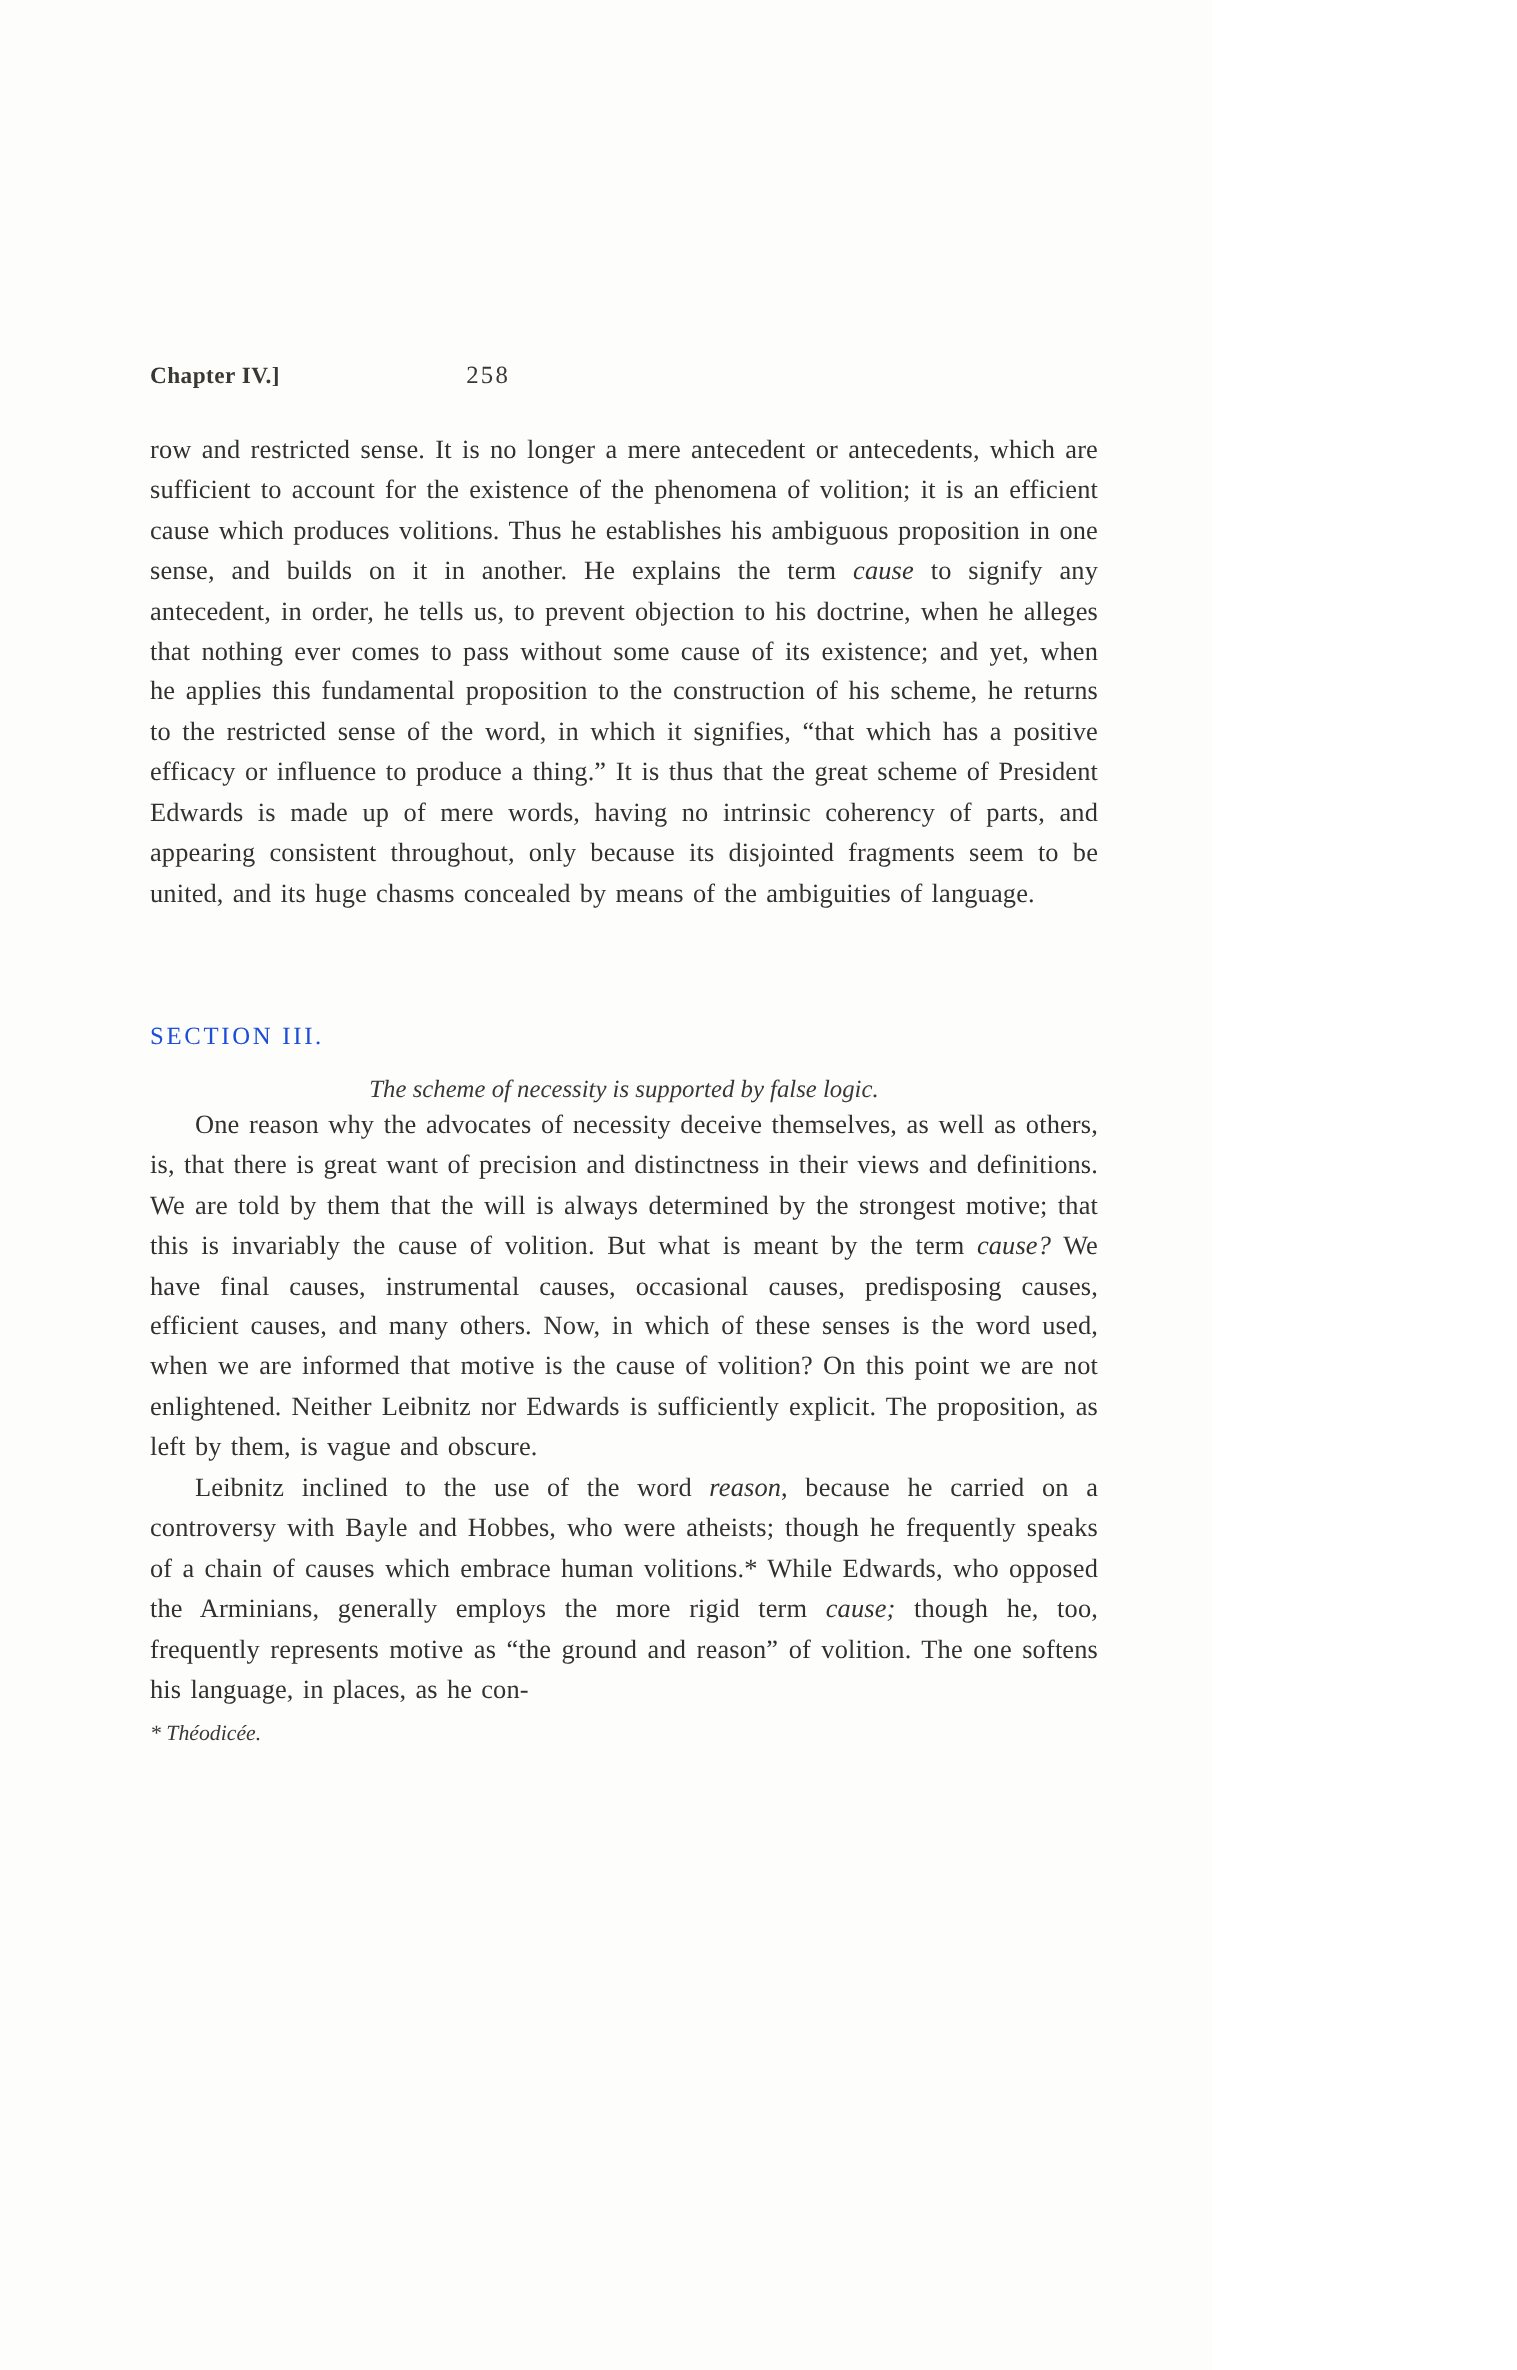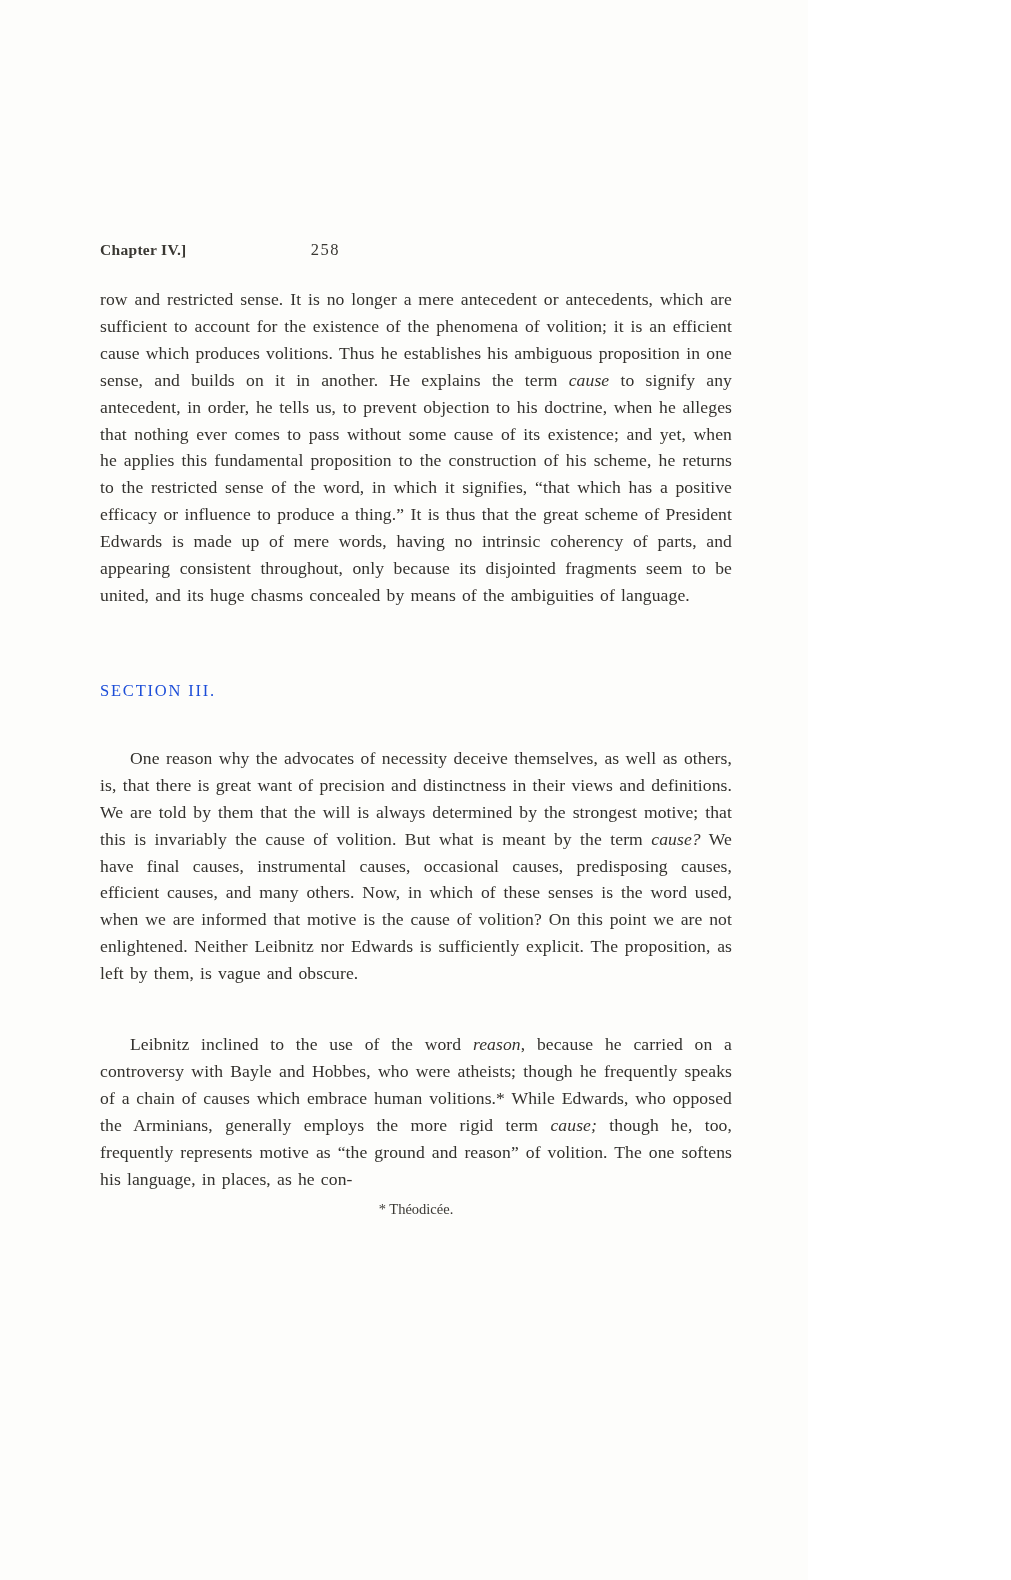--- a/index.html
+++ b/index.html
@@ -54,59 +54,59 @@
     text-align: justify;
     margin: 0;
     word-spacing: 1.6px;
     letter-spacing: 0.1px;
   }
   .body-para em {
     font-style: italic;
   }
   .indent {
     text-indent: 30px;
-    margin-top: 44px;
   }
   .section-heading {
     text-align: left;
     font-size: 16.5px;
     letter-spacing: 1.8px;
     margin-top: 72px;
     color: #1d4ed8;
   }
   .section-subtitle {
     text-align: center;
     font-style: italic;
     font-size: 16.5px;
     margin-top: 15px;
     color: #3a3833;
   }
   .para-spacer {
   }
   .footnote {
-    text-align: center;
     font-size: 14.5px;
     margin-top: 9px;
     color: #3a3833;
+    font-style: italic;
   }
 </style>
 </head>
 <body>
 
 <div class="page">
   <div class="content">
 
     <div class="running-header">
       <span class="chapter">Chapter IV.]</span>
       <span class="pageno">258</span>
     </div>
 
     <p class="body-para"><span>row and restricted sense.  It is no longer a mere antecedent or antecedents, which are sufficient to account for the existence of the phenomena of volition; it is an efficient cause which produces volitions.  Thus he establishes his ambiguous proposition in one sense, and builds on it in another.  He explains the term </span><em>cause</em><span> to signify any antecedent, in order, he tells us, to prevent objection to his doctrine, when he alleges that nothing ever comes to pass without some cause of its existence; and yet, when he applies this fundamental proposition to the construction of his scheme, he returns to the restricted sense of the word, in which it signifies, “that which has a positive efficacy or influence to produce a thing.”  It is thus that the great scheme of President Edwards is made up of mere words, having no intrinsic coherency of parts, and appearing consistent throughout, only because its disjointed fragments seem to be united, and its huge chasms concealed by means of the ambiguities of language.</span></p>
 
     <div class="section-heading">SECTION III.</div>
+    <div class="section-subtitle">The scheme of necessity is supported by false logic.</div>
 
     <p class="body-para indent para-spacer"><span>One reason why the advocates of necessity deceive themselves, as well as others, is, that there is great want of precision and distinctness in their views and definitions.  We are told by them that the will is always determined by the strongest motive; that this is invariably the cause of volition.  But what is meant by the term </span><em>cause?</em><span>  We have final causes, instrumental causes, occasional causes, predisposing causes, efficient causes, and many others.  Now, in which of these senses is the word used, when we are informed that motive is the cause of volition?  On this point we are not enlightened.  Neither Leibnitz nor Edwards is sufficiently explicit.  The proposition, as left by them, is vague and obscure.</span></p>
 
     <p class="body-para indent"><span>Leibnitz inclined to the use of the word </span><em>reason</em><span>, because he carried on a controversy with Bayle and Hobbes, who were atheists; though he frequently speaks of a chain of causes which embrace human volitions.*  While Edwards, who opposed the Arminians, generally employs the more rigid term </span><em>cause;</em><span> though he, too, frequently represents motive as “the ground and reason” of volition.  The one softens his language, in places, as he con-</span></p>
 
     <div class="footnote">* Théodicée.</div>
 
   </div>
 </div>
 

